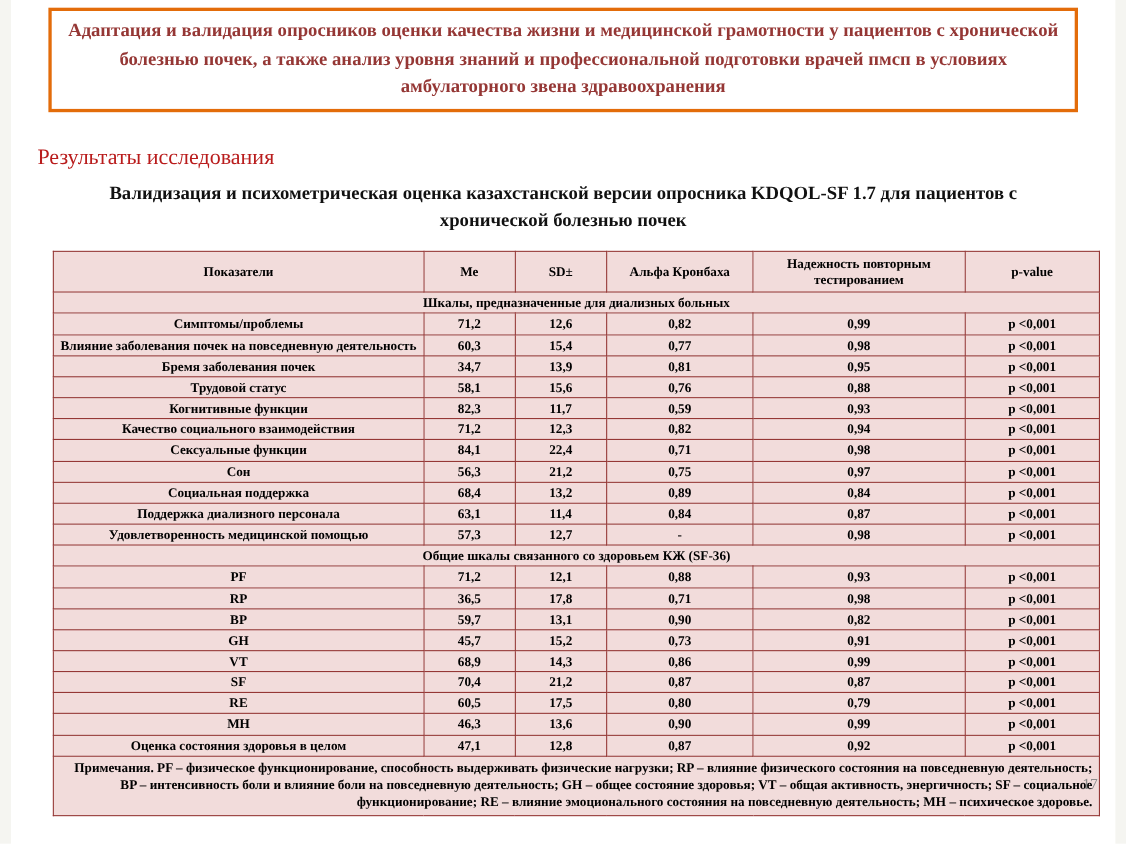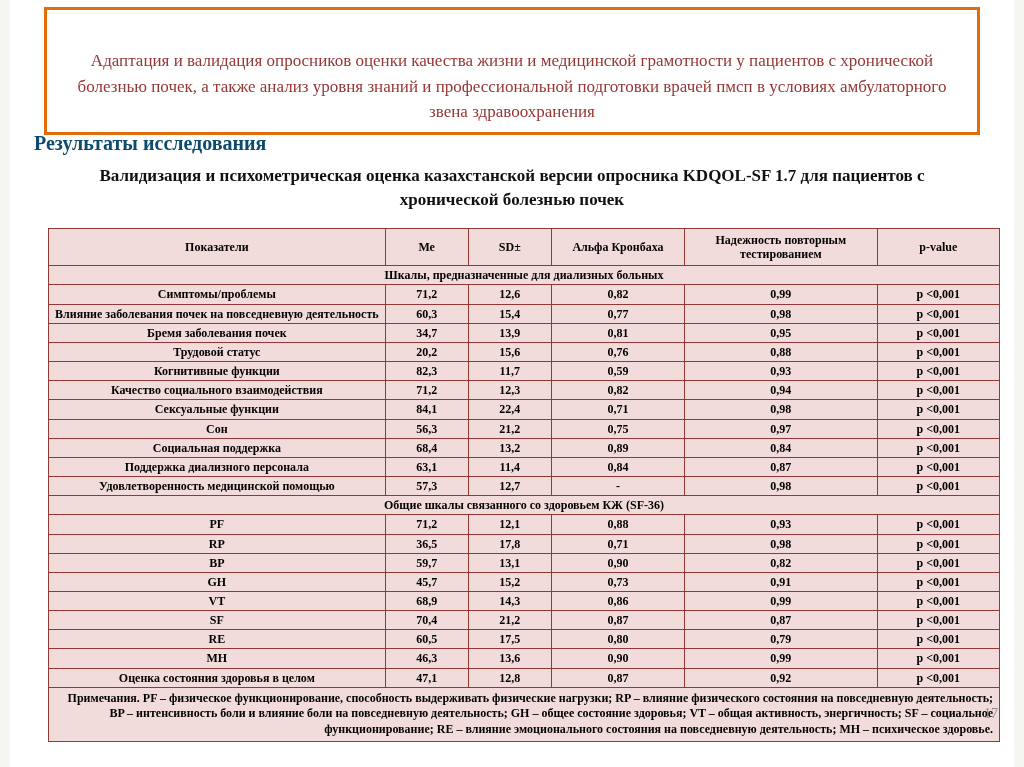--- a/index.html
+++ b/index.html
@@ -20,32 +20,31 @@
   .title-box {
     position: absolute;
     left: 44px; top: 7px; width: 936px;
     box-sizing: border-box;
     border: 3px solid #E36C0A;
     background: #ffffff;
     padding: 5px 14px 7px 14px;
   }
   .title-box .title-text {
     color: #953735;
-    font-weight: normal;
+    font-weight: bold;
     font-size: 17px;
     line-height: 1.5;
     text-align: center;
-    margin-top: 33px;
   }
 
   .section-heading {
     position: absolute;
     left: 34px; top: 132px;
-    color: #0c4a6e;
-    font-weight: bold;
+    color: #b91c1c;
+    font-weight: normal;
     font-size: 20px;
     text-align: center;
   }
 
   .table-title {
     position: absolute;
     left: 62px; top: 164px; width: 900px;
     text-align: center;
     color: #111111;
     font-weight: bold;
@@ -146,21 +145,21 @@
       <tr>
         <td class="left">Бремя заболевания почек</td>
         <td>34,7</td>
         <td>13,9</td>
         <td>0,81</td>
         <td>0,95</td>
         <td>р &lt;0,001</td>
       </tr>
       <tr>
         <td class="left">Трудовой статус</td>
-        <td>20,2</td>
+        <td>58,1</td>
         <td>15,6</td>
         <td>0,76</td>
         <td>0,88</td>
         <td>р &lt;0,001</td>
       </tr>
       <tr>
         <td class="left">Когнитивные функции</td>
         <td>82,3</td>
         <td>11,7</td>
         <td>0,59</td>

